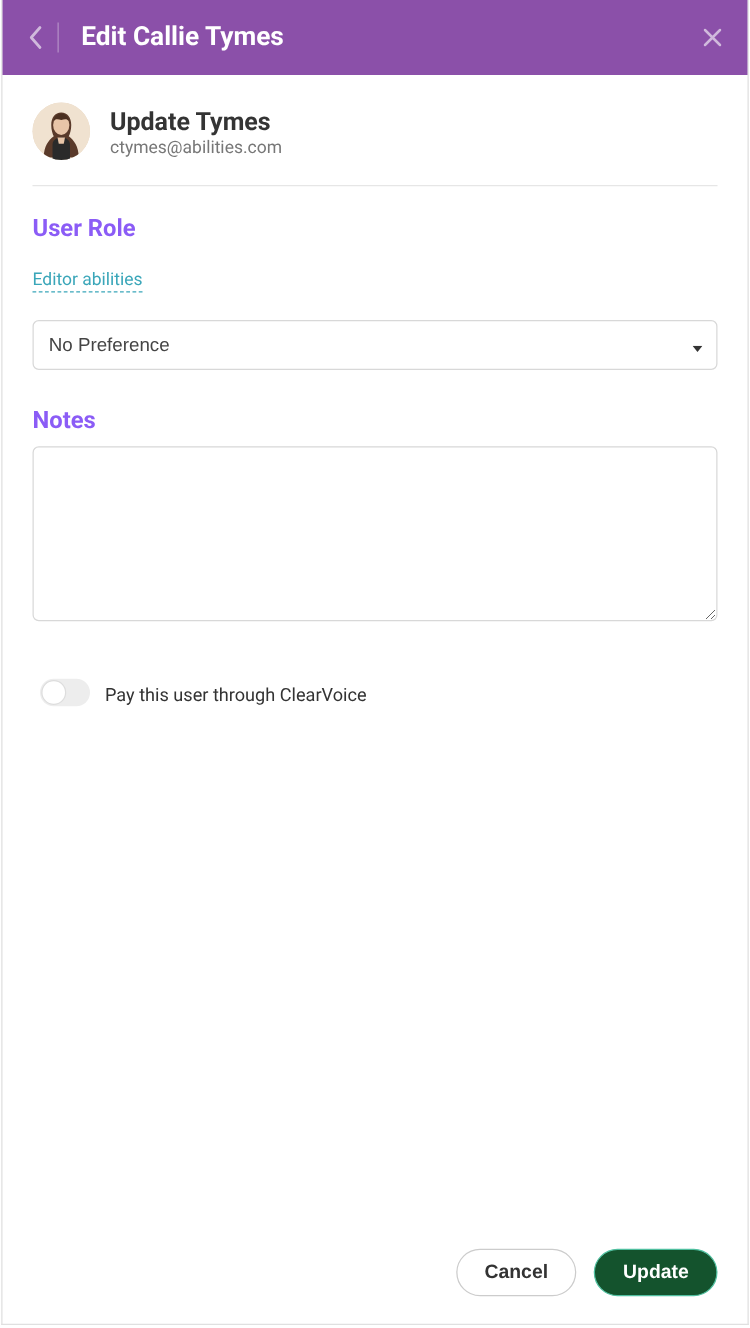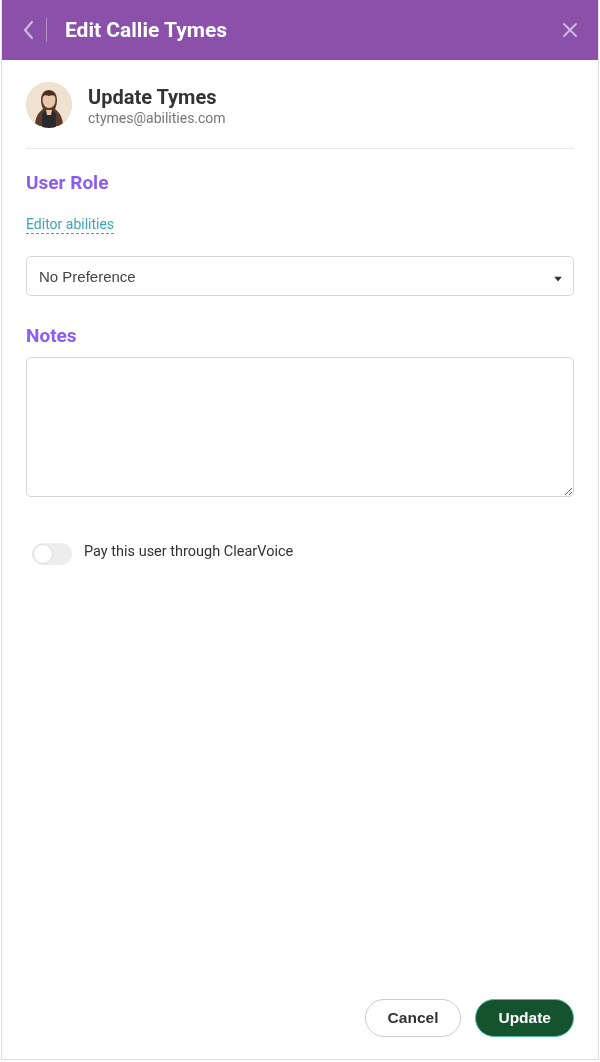--- a/index.html
+++ b/index.html
@@ -157,21 +157,21 @@
       border: 1px solid #d8d8d8;
       border-radius: 5px;
       padding: 10px 12px;
       font-size: 15px;
       color: #444;
       resize: vertical;
       font-family: inherit;
     }
     .toggle-row {
       display: flex;
-      align-items: flex-start;
+      align-items: flex-end;
       gap: 12px;
       margin-top: 42px;
       padding-left: 6px;
     }
     .toggle {
       width: 40px;
       height: 22px;
       background: #ededed;
       border-radius: 11px;
       position: relative;

